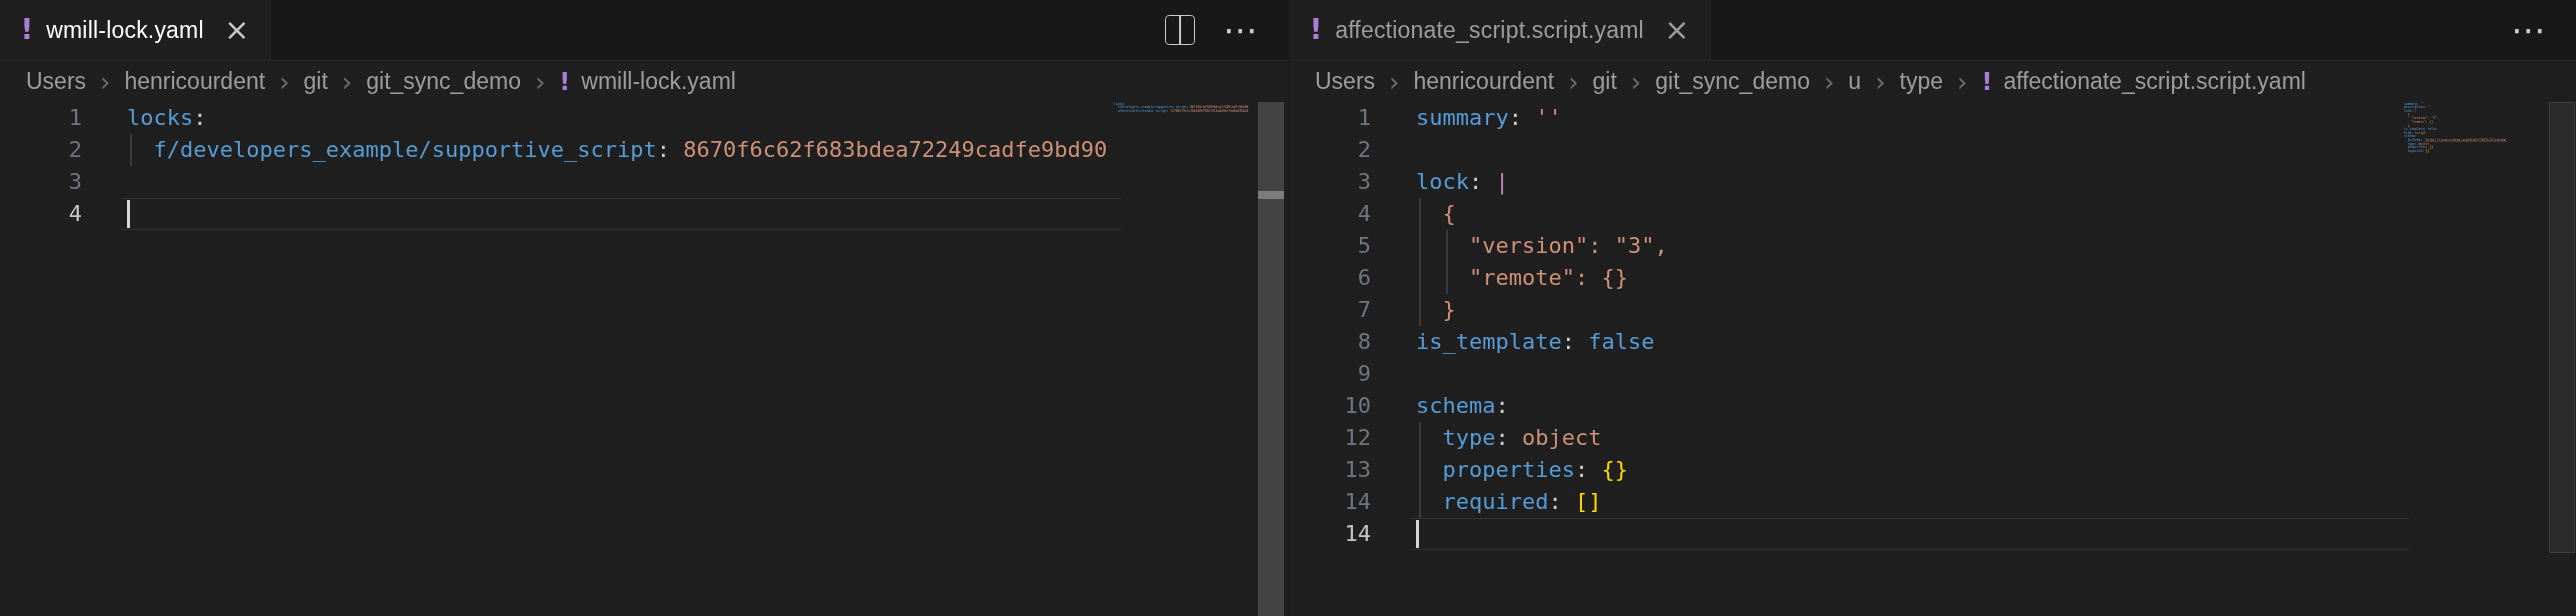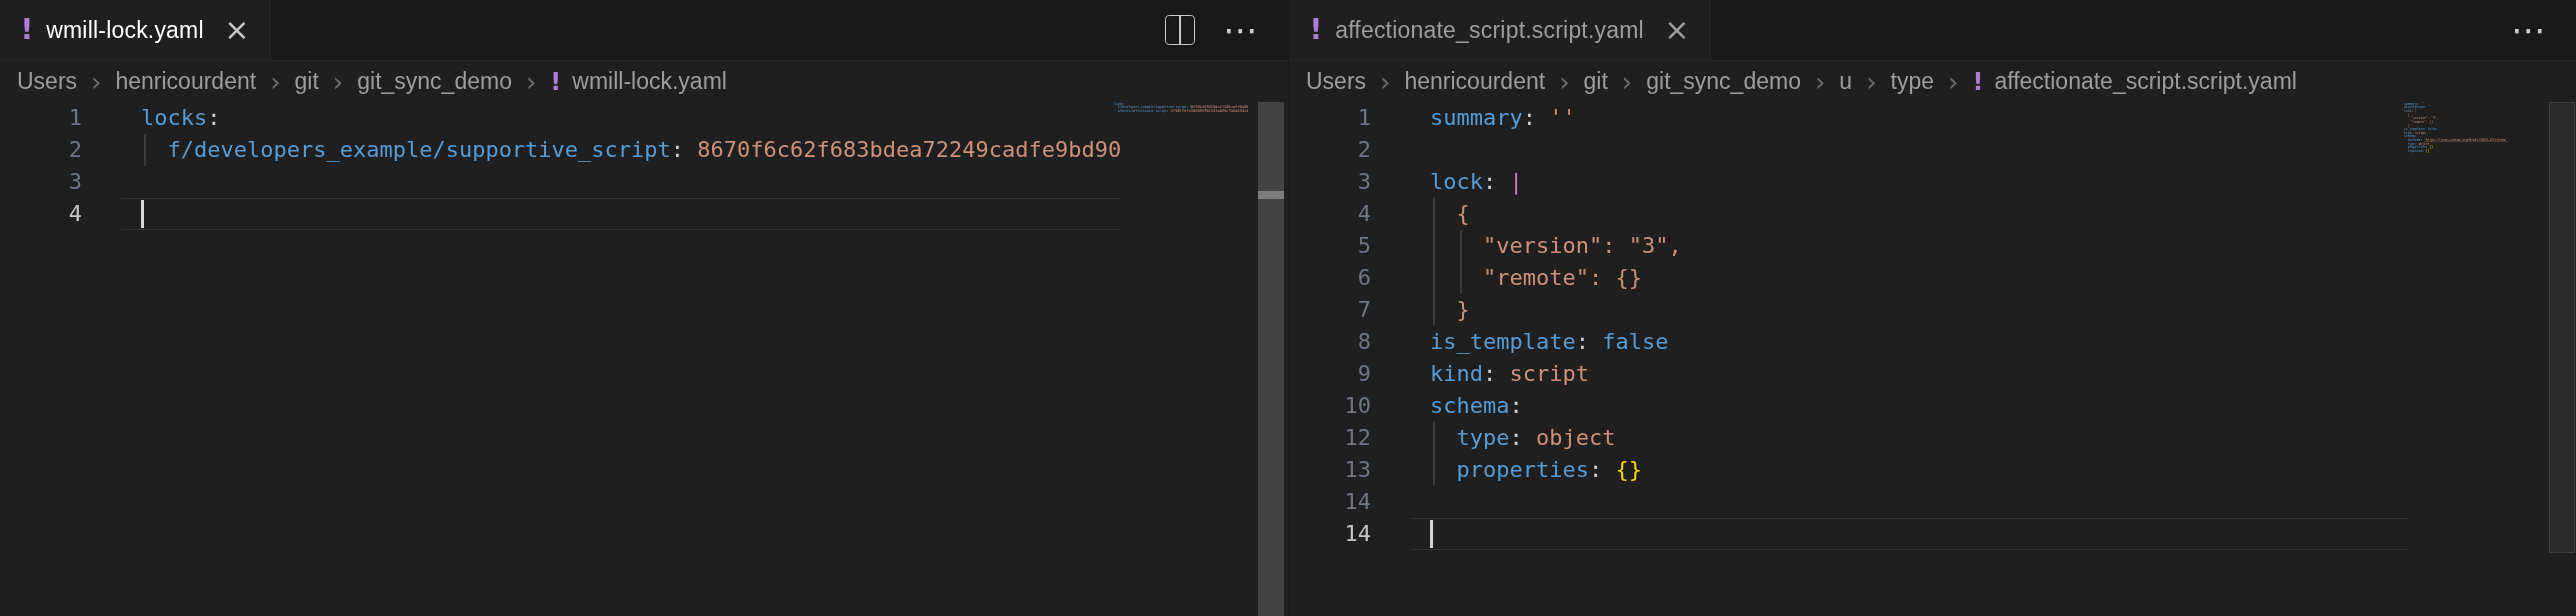--- a/index.html
+++ b/index.html
@@ -22,37 +22,37 @@
   .group.right .tab-label{color:#9d9d9d;}
   .yaml-ic{color:#a97fd6;font-weight:bold;font-size:28px;line-height:1;font-family:"DejaVu Sans",sans-serif;}
   .tab-close{font-size:30px;color:#c8c8c8;line-height:1;margin-left:7.4px;font-family:"DejaVu Sans",sans-serif;}
   .group.right .tab-close{color:#9d9d9d;}
   .tab-actions{margin-left:auto;display:flex;align-items:center;gap:28px;padding-right:28px;}
   .split-icon{width:28px;height:28px;border:1.9px solid #cccccc;border-radius:4.6px;position:relative;display:inline-block;}
   .split-icon::after{content:"";position:absolute;left:50%;top:0;bottom:0;width:1.9px;background:#cccccc;transform:translateX(-50%);}
   .more-icon{font-size:35px;color:#cccccc;line-height:0.6;font-family:"DejaVu Sans",sans-serif;letter-spacing:1.9px;}
 
   
-  .breadcrumbs{height:41px;display:flex;align-items:center;gap:14px;padding-left:17px;
+  .breadcrumbs{height:41px;display:flex;align-items:center;gap:14px;padding-left:26px;
                font-size:23px;color:#9d9d9d;background:#1f1f1f;white-space:nowrap;}
   .crumb{color:#9d9d9d;}
   .crumb-sep{color:#6e6e6e;font-size:26px;line-height:1;font-family:"DejaVu Sans",sans-serif;}
   .crumb-file{display:flex;align-items:center;gap:11px;}
   .crumb-ic{color:#a97fd6;font-weight:bold;font-size:24px;font-family:"DejaVu Sans",sans-serif;}
 
   
   .editor{position:absolute;top:102px;left:0;right:0;bottom:0;overflow:hidden;}
   .code{position:absolute;top:0;left:0;right:167px;overflow:hidden;}
   .line{display:flex;height:32px;line-height:32px;position:relative;
         font-family:"DejaVu Sans Mono",monospace;font-size:22px;}
   .line.current::before{content:"";position:absolute;left:121px;right:0;top:0;bottom:0;
         border-top:1.9px solid #313131;border-bottom:1.9px solid #313131;box-sizing:border-box;}
   .ln{width:82px;text-align:right;color:#6e7681;flex:none;}
   .ln.active{color:#c6c6c6;}
-  .lc{margin-left:59px;white-space:pre;position:relative;flex:1;}
+  .lc{margin-left:45px;white-space:pre;position:relative;flex:1;}
   .guide{position:absolute;top:0;bottom:0;width:1.9px;background:#3b3b3b;}
   .cursor{position:absolute;top:1.9px;bottom:1.9px;left:0;width:2.8px;background:#d7d7d7;z-index:3;}
 
   
   .k{color:#569cd6;} .p{color:#cccccc;} .t{color:#cccccc;} .s{color:#ce9178;}
   .y{color:#ffd700;} .b{color:#c586c0;} .w{color:#569cd6;}
   .l{color:#ce9178;text-decoration:underline;text-underline-offset:5.6px;}
 
   
   .minimap{position:absolute;top:0;overflow:hidden;}
@@ -186,36 +186,36 @@
           <div class="line">
             <span class="ln">7</span>
             <span class="lc"><span class="guide" style="left: 2.8px;"></span><span class="t">  </span><span class="s">}</span></span>
           </div>
           <div class="line">
             <span class="ln">8</span>
             <span class="lc"><span class="k">is_template</span><span class="p">:</span><span class="t"> </span><span class="w">false</span></span>
           </div>
           <div class="line">
             <span class="ln">9</span>
-            <span class="lc"><span class="k">kind</span><span class="p">:</span><span class="t"> </span><span class="s">script</span></span>
           </div>
           <div class="line">
             <span class="ln">10</span>
             <span class="lc"><span class="k">schema</span><span class="p">:</span></span>
           </div>
           <div class="line">
             <span class="ln">12</span>
             <span class="lc"><span class="guide" style="left: 2.8px;"></span><span class="t">  </span><span class="k">type</span><span class="p">:</span><span class="t"> </span><span class="s">object</span></span>
           </div>
           <div class="line">
             <span class="ln">13</span>
             <span class="lc"><span class="guide" style="left: 2.8px;"></span><span class="t">  </span><span class="k">properties</span><span class="p">:</span><span class="t"> </span><span class="y">{}</span></span>
           </div>
           <div class="line">
             <span class="ln">14</span>
+            <span class="lc"><span class="guide" style="left: 2.8px;"></span><span class="t">  </span><span class="k">required</span><span class="p">:</span><span class="t"> </span><span class="y">[]</span></span>
           </div>
           <div class="line current">
             <span class="ln active">14</span>
             <span class="lc"><span class="cursor"></span></span>
           </div>
         </div>
       <div class="minimap mm-right">
           <div class="mini-inner">
             <div class="mline"><span class="k">summary</span><span class="p">:</span><span class="t"> </span><span class="s">''</span></div>
             <div class="mline"><span class="k">description</span><span class="p">:</span><span class="t"> </span><span class="s">''</span></div>

